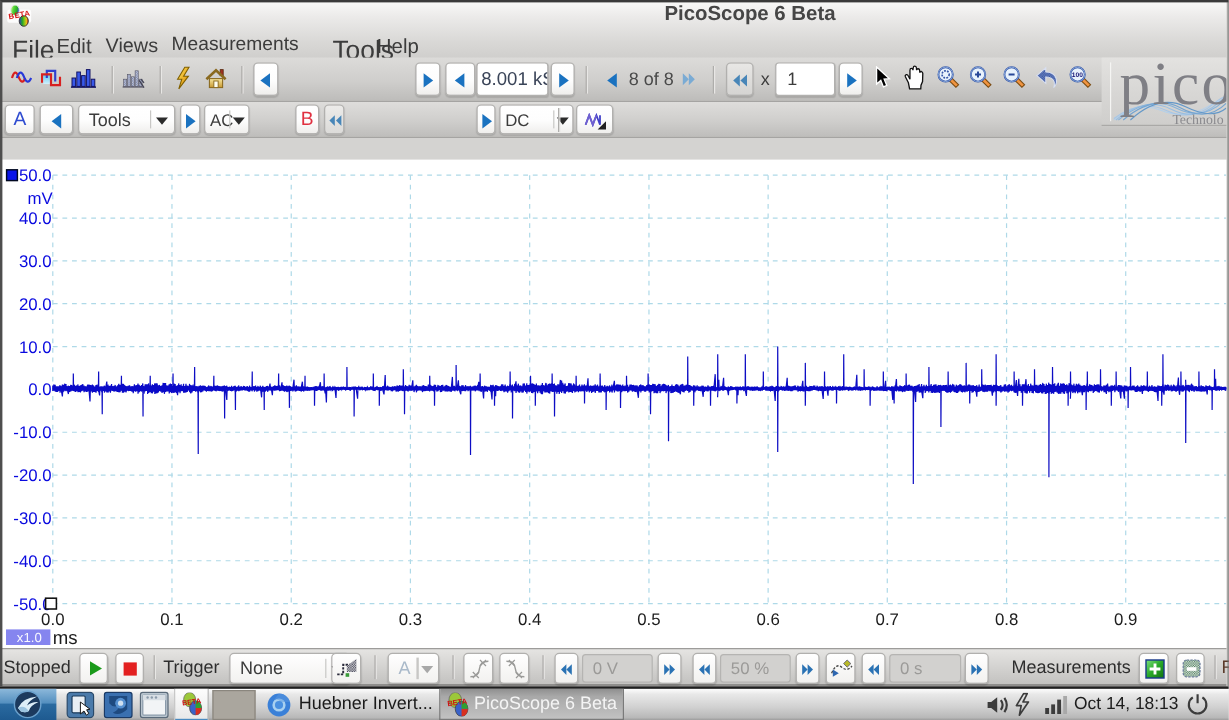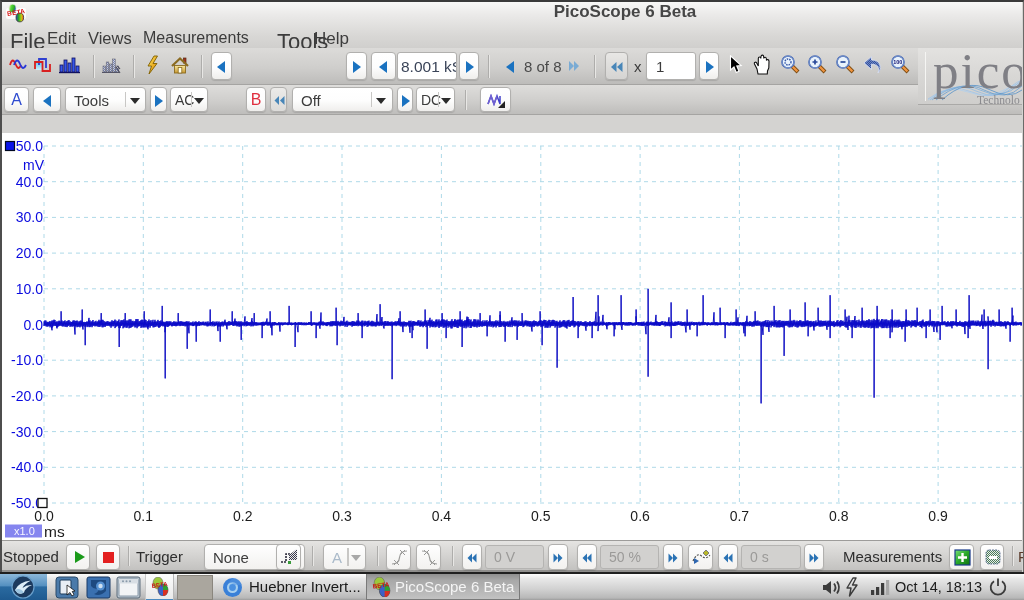--- a/index.html
+++ b/index.html
@@ -262,29 +262,24 @@
       </div>
       <div class="btn" style="left:246px;top:2px;width:20px;height:25px">
         <span style="position:absolute;left:0;right:0;text-align:center;top:3.0px;font-size:16px;font-weight:normal;color:#e03040">B</span>
       </div>
       <div class="btn" style="left:270px;top:2px;width:17px;height:25px;background:linear-gradient(180deg,#ecebe9,#dcdbd9)">
 <svg class="abs" style="left:3px;top:7px" width="11" height="11" viewBox="0 0 11 11">
 <path d="M5 1 L5 10 L0.5 5.5 Z" fill="#4886b8"></path>
           <path d="M10.5 1 L10.5 10 L6 5.5 Z" fill="#4886b8"></path>
         </svg>
       </div>
-      <div class="btn" style="left:292px;top:2px;width:101px;height:25px">
-        <span style="position:absolute;left:8px;top:3.5px;font-size:15px;color:#3c3c3c">Off</span>
-        <div class="combo-div" style="right:20px"></div>
-        <div class="tri-d" style="position:absolute;right:6px;top:9.5px"></div>
-      </div>
       <div class="btn" style="left:397px;top:2px;width:16px;height:25px">
         <div class="tri-r" style="position:absolute;left:3.8px;top:6.5px"></div>
       </div>
-      <div class="btn" style="left:416px;top:2px;width:39px;height:25px">
+      <div class="btn" style="left:416px;top:2px;width:62px;height:25px">
         <span style="position:absolute;left:4px;top:4.0px;font-size:14px;color:#3c3c3c">DC</span>
         <div class="combo-div" style="right:15px"></div>
         <div class="tri-d" style="position:absolute;right:3px;top:9.5px"></div>
       </div>
       <div class="sep2" style="left:465px"></div>
       <div class="btn" style="left:480px;top:2px;width:31px;height:25px">
 <svg class="abs" style="left:6px;top:4px" width="19" height="17" viewBox="0 0 19 17">
 <path d="M1 12 L4 4 L7 12 L10 4 L13 12 L13 4" fill="none" stroke="#4040c8" stroke-width="1.5"></path>
 <path d="M18 16 L11 16 L18 9 Z" fill="#222"></path>
 <path d="M1 12 L4 4 L7 12 L10 4" fill="none" stroke="#7060d0" stroke-width="1.5"></path>
@@ -358,21 +353,21 @@
       <div class="btn3" style="left:66px;width:24px">
 <svg class="abs" style="left:7px;top:5px" width="12" height="14" viewBox="0 0 12 14">
           <path d="M1 1 L11 7 L1 13 Z" fill="#1a9a1a"></path>
         </svg>
       </div>
       <div class="btn3" style="left:96px;width:24px">
 <div style="position:absolute;left:6px;top:7px;width:11px;height:11px;background:#e32020"></div>
       </div>
       <div class="sep2" style="left:128px"></div>
       <span style="position:absolute;left:136px;top:7px;font-size:15px;color:#2e2e2e">Trigger</span>
-      <div class="btn3" style="left:204px;width:101px">
+      <div class="btn3" style="left:191px;width:101px">
 <span style="position:absolute;left:8px;top:4px;font-size:15px;color:#3c3c3c">None</span>
 <div class="combo-div" style="right:19px"></div>
 <div class="tri-d" style="position:absolute;right:5px;top:10px"></div>
       </div>
       <div class="btn3" style="left:276px;width:25px">
 <svg class="abs" style="left:3px;top:3px" width="19" height="19" viewBox="0 0 19 19">
 <defs>
             <pattern id="gd" width="2" height="2" patternUnits="userSpaceOnUse">
 <rect width="2" height="2" fill="#e8e8ec"></rect>
               <rect width="1" height="1" fill="#3a3a4a"></rect>

